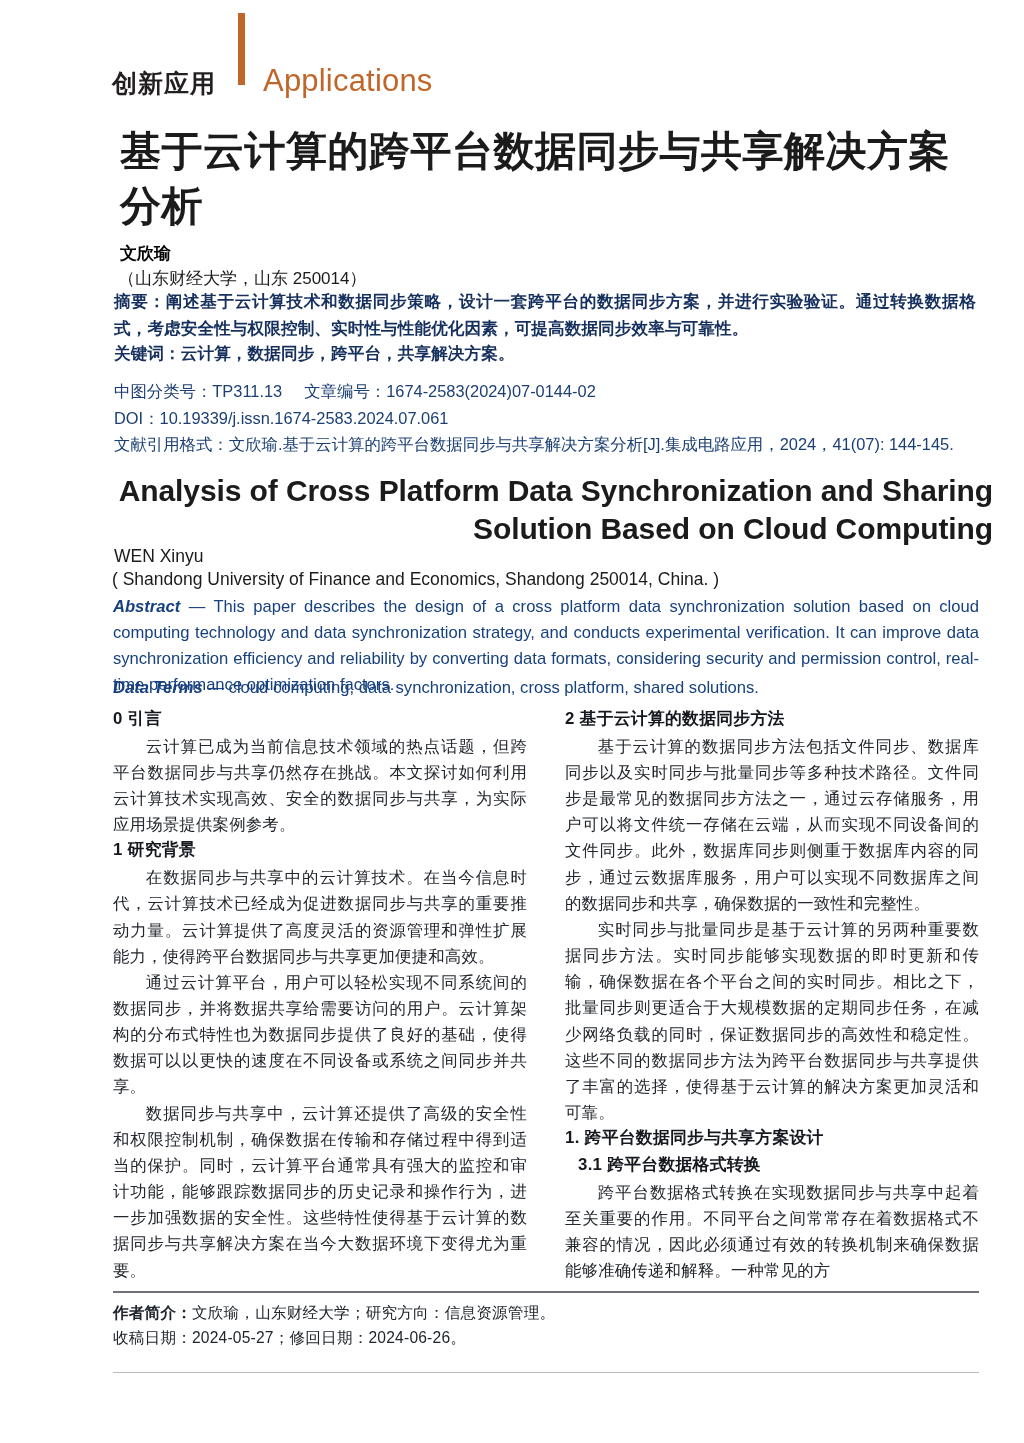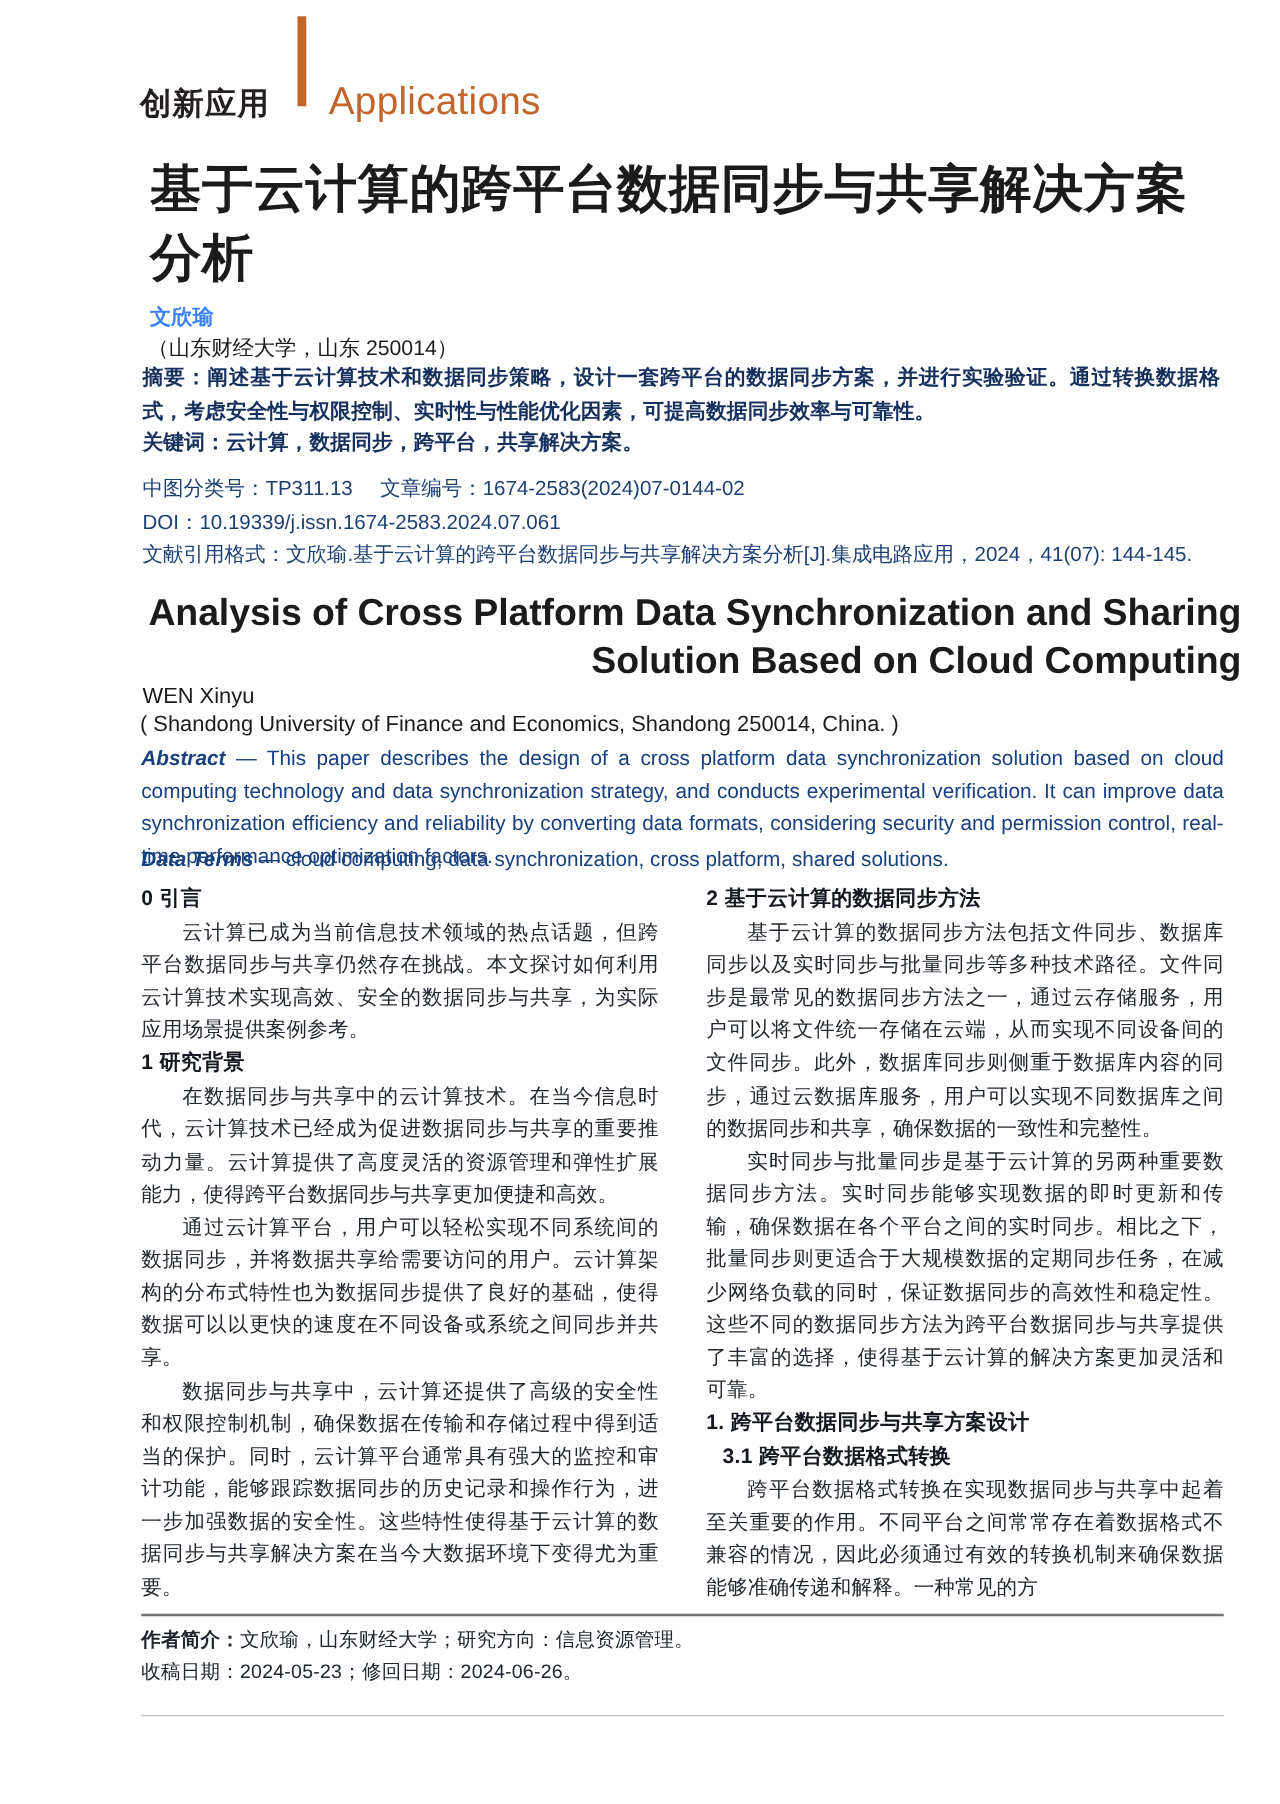--- a/index.html
+++ b/index.html
@@ -67,21 +67,21 @@
     line-height: 1.33;
     color: #1b1b1b;
     letter-spacing: 0.5px;
   }
 
   .cn-author {
     position: absolute;
     left: 120px;
     top: 241px;
     font-size: 17px;
-    color: #3b82f6;
+    color: #000000;
     line-height: 1.5;
     font-weight: 600;
   }
   .cn-affil {
     position: absolute;
     left: 118px;
     top: 266px;
     font-size: 17px;
     color: #1b1b1b;
     line-height: 1.5;
@@ -315,18 +315,18 @@
         <p>实时同步与批量同步是基于云计算的另两种重要数据同步方法。实时同步能够实现数据的即时更新和传输，确保数据在各个平台之间的实时同步。相比之下，批量同步则更适合于大规模数据的定期同步任务，在减少网络负载的同时，保证数据同步的高效性和稳定性。这些不同的数据同步方法为跨平台数据同步与共享提供了丰富的选择，使得基于云计算的解决方案更加灵活和可靠。</p>
         <h3>1. 跨平台数据同步与共享方案设计</h3>
         <h3 class="sub">3.1 跨平台数据格式转换</h3>
         <p>跨平台数据格式转换在实现数据同步与共享中起着至关重要的作用。不同平台之间常常存在着数据格式不兼容的情况，因此必须通过有效的转换机制来确保数据能够准确传递和解释。一种常见的方</p>
       </div>
   </div>
 
   <div class="fn-rule"></div>
   <div class="fn">
     <div><b>作者简介：</b><span>文欣瑜，山东财经大学；研究方向：信息资源管理。</span></div>
-    <div>收稿日期：2024-05-23；修回日期：2024-06-26。</div>
+    <div>收稿日期：2024-05-27；修回日期：2024-06-26。</div>
   </div>
 
   <div class="pg-rule"></div>
 
 </div>
 
 </body></html>

